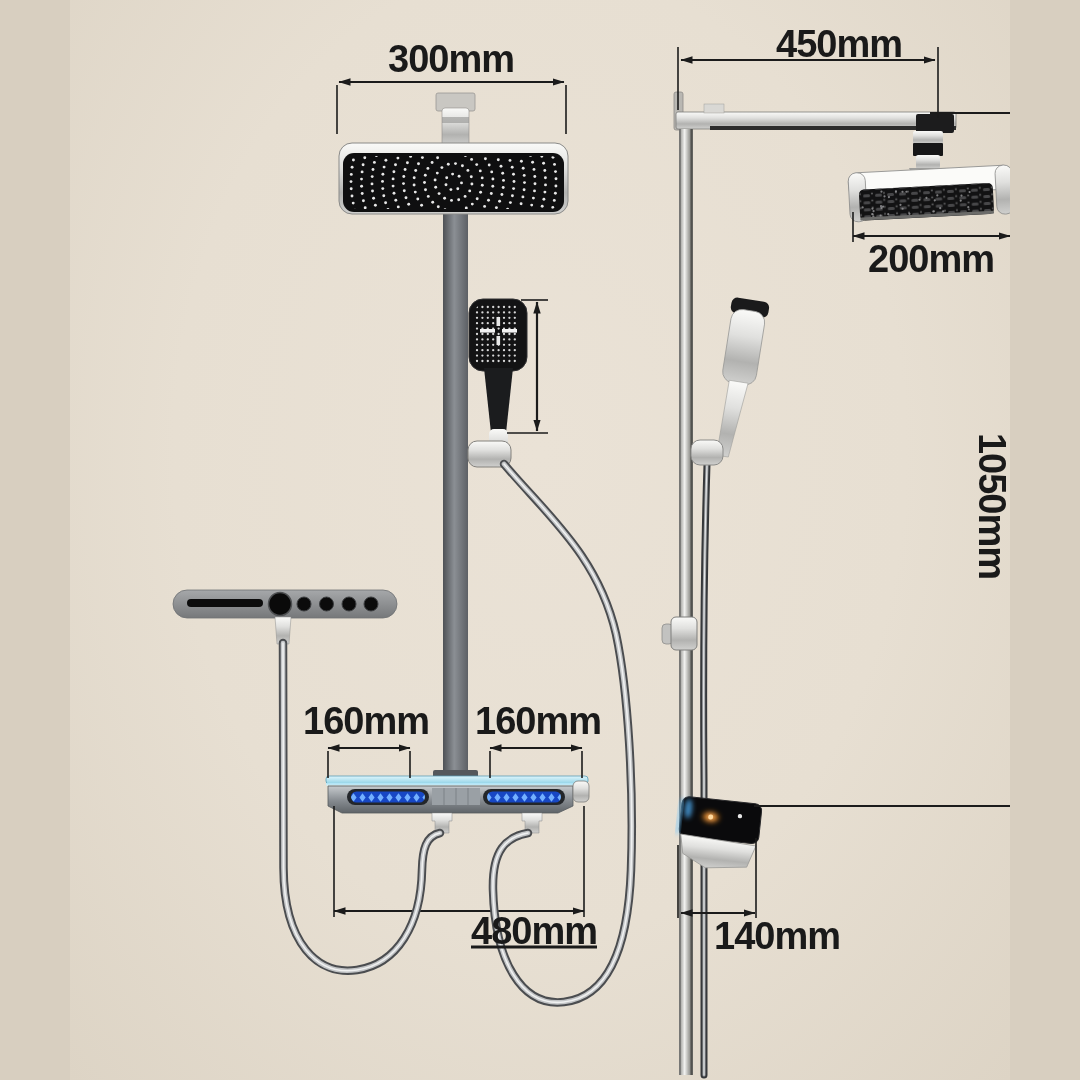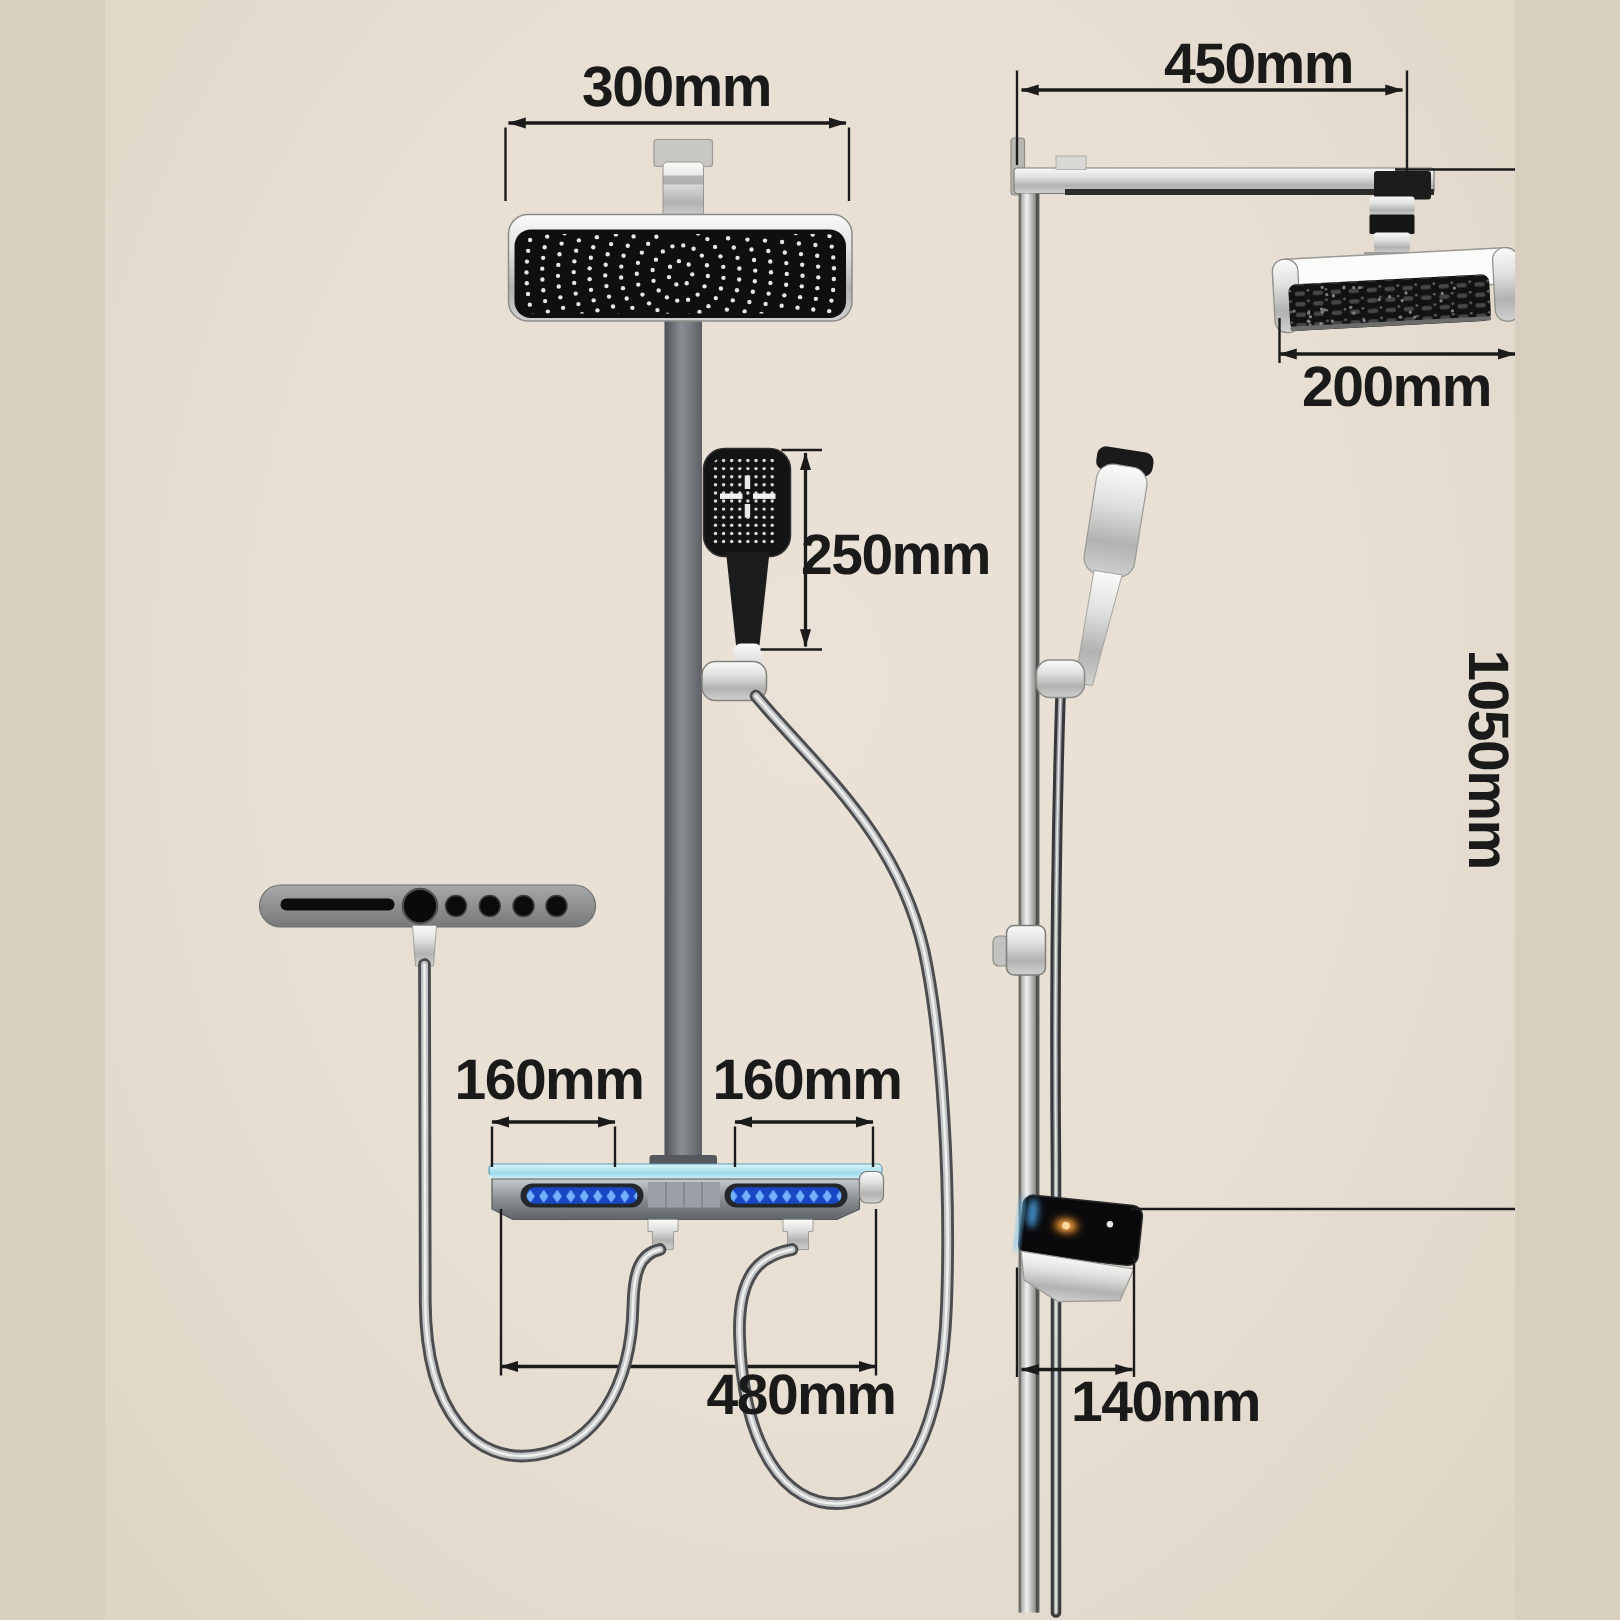--- a/index.html
+++ b/index.html
@@ -943,21 +943,20 @@
     <path d="M213,643 L213.5,868 C214,944 248,976 287,970 C327,964 351,925 352,870 C352.5,849 356,836 370,833" stroke="#f0f1f1" stroke-width="1.6"></path>
   </g>
   <g fill="none" stroke-linecap="round">
     <path d="M434,464 C478,516 528,556 546,634 C558,690 564,788 561,870 C558,950 537,997 494,1002 C452,1007 425,962 423,890 C422,850 436,837 458,833" stroke="#4b4d50" stroke-width="8.5"></path>
     <path d="M434,464 C478,516 528,556 546,634 C558,690 564,788 561,870 C558,950 537,997 494,1002 C452,1007 425,962 423,890 C422,850 436,837 458,833" stroke="#c3c5c7" stroke-width="4.6"></path>
     <path d="M434,464 C478,516 528,556 546,634 C558,690 564,788 561,870 C558,950 537,997 494,1002 C452,1007 425,962 423,890 C422,850 436,837 458,833" stroke="#f0f1f1" stroke-width="1.6"></path>
   </g>
 </svg>
 
 <div class="dim-label" style="left:381px;top:59px;">300mm</div>
-<div class="dim-label" style="left:527px;top:371px;">250mm</div>
 <div class="dim-label" style="left:296px;top:721px;">160mm</div>
 <div class="dim-label" style="left:468px;top:721px;">160mm</div>
-<div class="dim-label" style="left:464px;top:931px;">480mm</div>
+<div class="dim-label" style="left:464px;top:931px;text-decoration:underline;">480mm</div>
 <div class="dim-label" style="left:741px;top:44px;margin-left:28px;">450mm</div>
 <div class="dim-label" style="left:861px;top:259px;text-align:right;">200mm</div>
 <div class="dim-label rot90" style="left:921px;top:506px;">1050mm</div>
 <div class="dim-label" style="left:707px;top:936px;">140mm</div>
 </div>
 
 </body></html>

